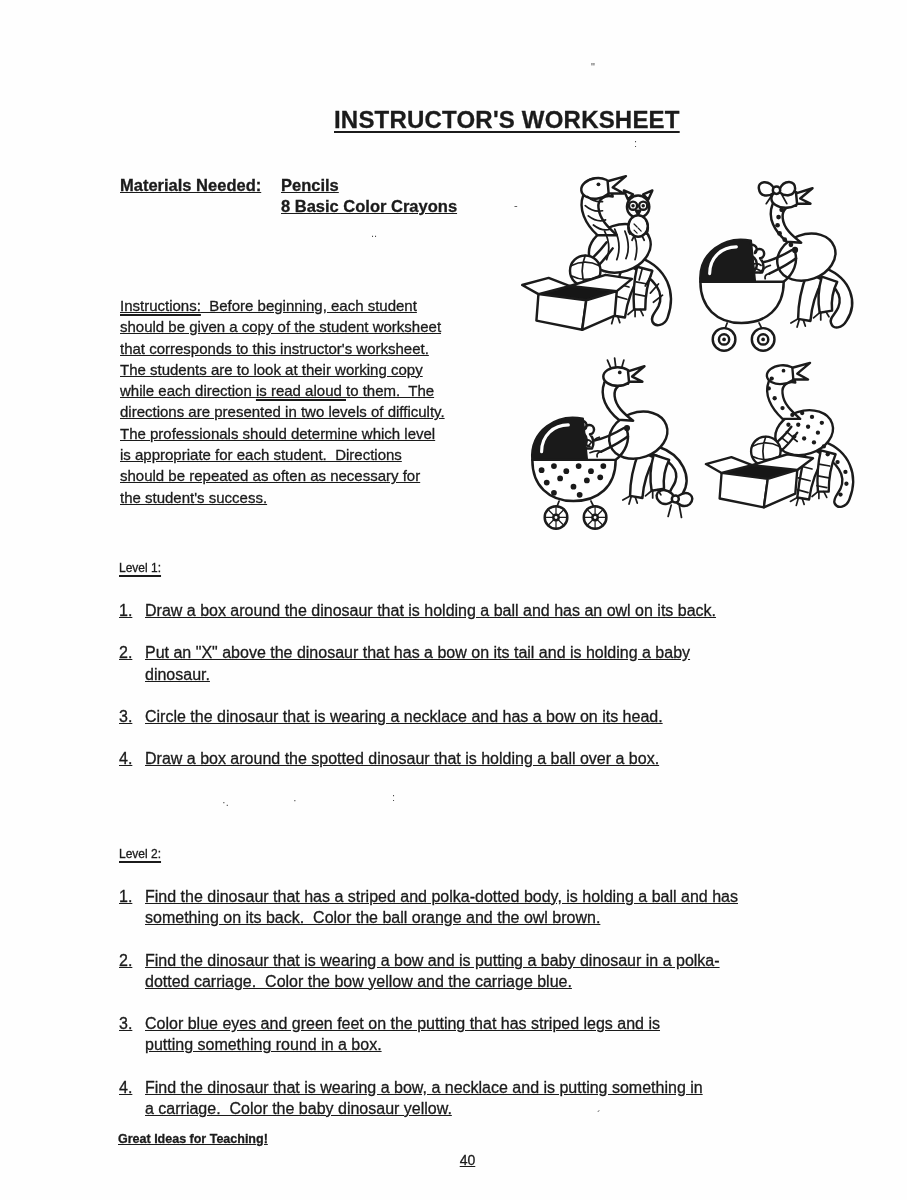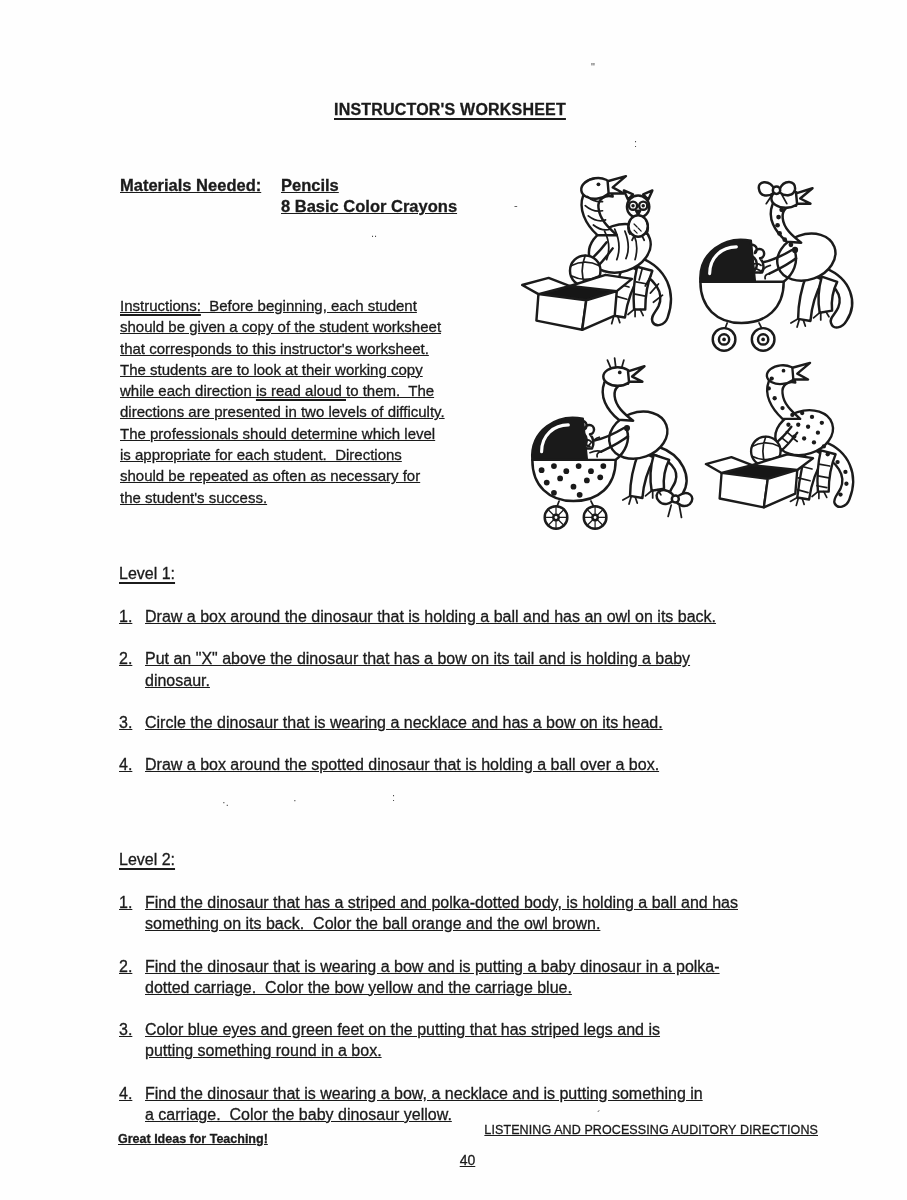--- a/index.html
+++ b/index.html
@@ -3,34 +3,34 @@
 <meta charset="utf-8">
 <style>
   html,body{margin:0;padding:0;background:#ffffff;}
   .page{
     position:relative;width:907px;height:1200px;background:#fefefe;overflow:hidden;
     font-family:"Liberation Sans", sans-serif;color:#1b1b1b;
     -webkit-text-stroke:0.3px #1b1b1b;
   }
   .abs{position:absolute;text-decoration:underline;}
   .page-title{
-    left:334px;top:90px;font-size:16px;font-weight:bold;letter-spacing:0.2px;
+    left:334px;top:90px;font-size:24px;font-weight:bold;letter-spacing:0.2px;
     text-decoration:underline;text-decoration-thickness:2px;text-underline-offset:3px;
     white-space:nowrap;
   }
   .materials{left:120px;top:175px;display:flex;font-size:16.5px;font-weight:bold;line-height:21px;}
   .materials .m-label{width:161px;flex:none;}
   .instructions{
     left:120px;top:280px;width:430px;font-size:15px;line-height:21.3px;
     white-space:pre-wrap;
   }
   .u{text-decoration:underline;text-decoration-thickness:1.5px;text-underline-offset:2.5px;}
   .section{width:712px;}
   .section-heading{
-    font-size:16px;line-height:22px;margin:10px 0 21px 0;font-weight:normal;
+    font-size:12px;line-height:22px;margin:4px 0 21px 0;font-weight:normal;
     text-decoration:underline;text-decoration-thickness:1.5px;text-underline-offset:3px;
     display:inline-block;
   }
   .dir-list{margin:0;padding:0;list-style:none;}
   .dir-item{display:grid;grid-template-columns:26px 1fr;margin-bottom:21px;font-size:16px;line-height:21.3px;}
   .dir-item .item-text{white-space:pre-wrap;}
   .level1{left:119px;top:553px;}
   .level2{left:119px;top:839px;}
   .figure{padding:0;margin:0;}
   .figure svg{width:100%;height:100%;display:block;}
@@ -332,21 +332,20 @@
       </li>
       <li class="dir-item">
         <span class="item-num">4.</span>
         <span class="item-text">Find the dinosaur that is wearing a bow, a necklace and is putting something in
 a carriage.  Color the baby dinosaur yellow.</span>
       </li>
     </ol>
   </section>
 
   <div class="abs footer-left">Great Ideas for Teaching!</div>
-  <div class="abs footer-right">LISTENING AND PROCESSING AUDITORY DIRECTIONS</div>
   <div class="abs page-number">40</div>
 
   <span class="artifact" style="left:591px;top:62px;">"</span>
   <span class="artifact" style="left:634px;top:138px;">:</span>
   <span class="artifact" style="left:514px;top:200px;">-</span>
   <span class="artifact" style="left:371px;top:228px;">..</span>
   <span class="artifact" style="left:222px;top:797px;">·.</span>
   <span class="artifact" style="left:293px;top:795px;">·</span>
   <span class="artifact" style="left:392px;top:792px;">:</span>
   <span class="artifact" style="left:597px;top:1110px;">´</span>

